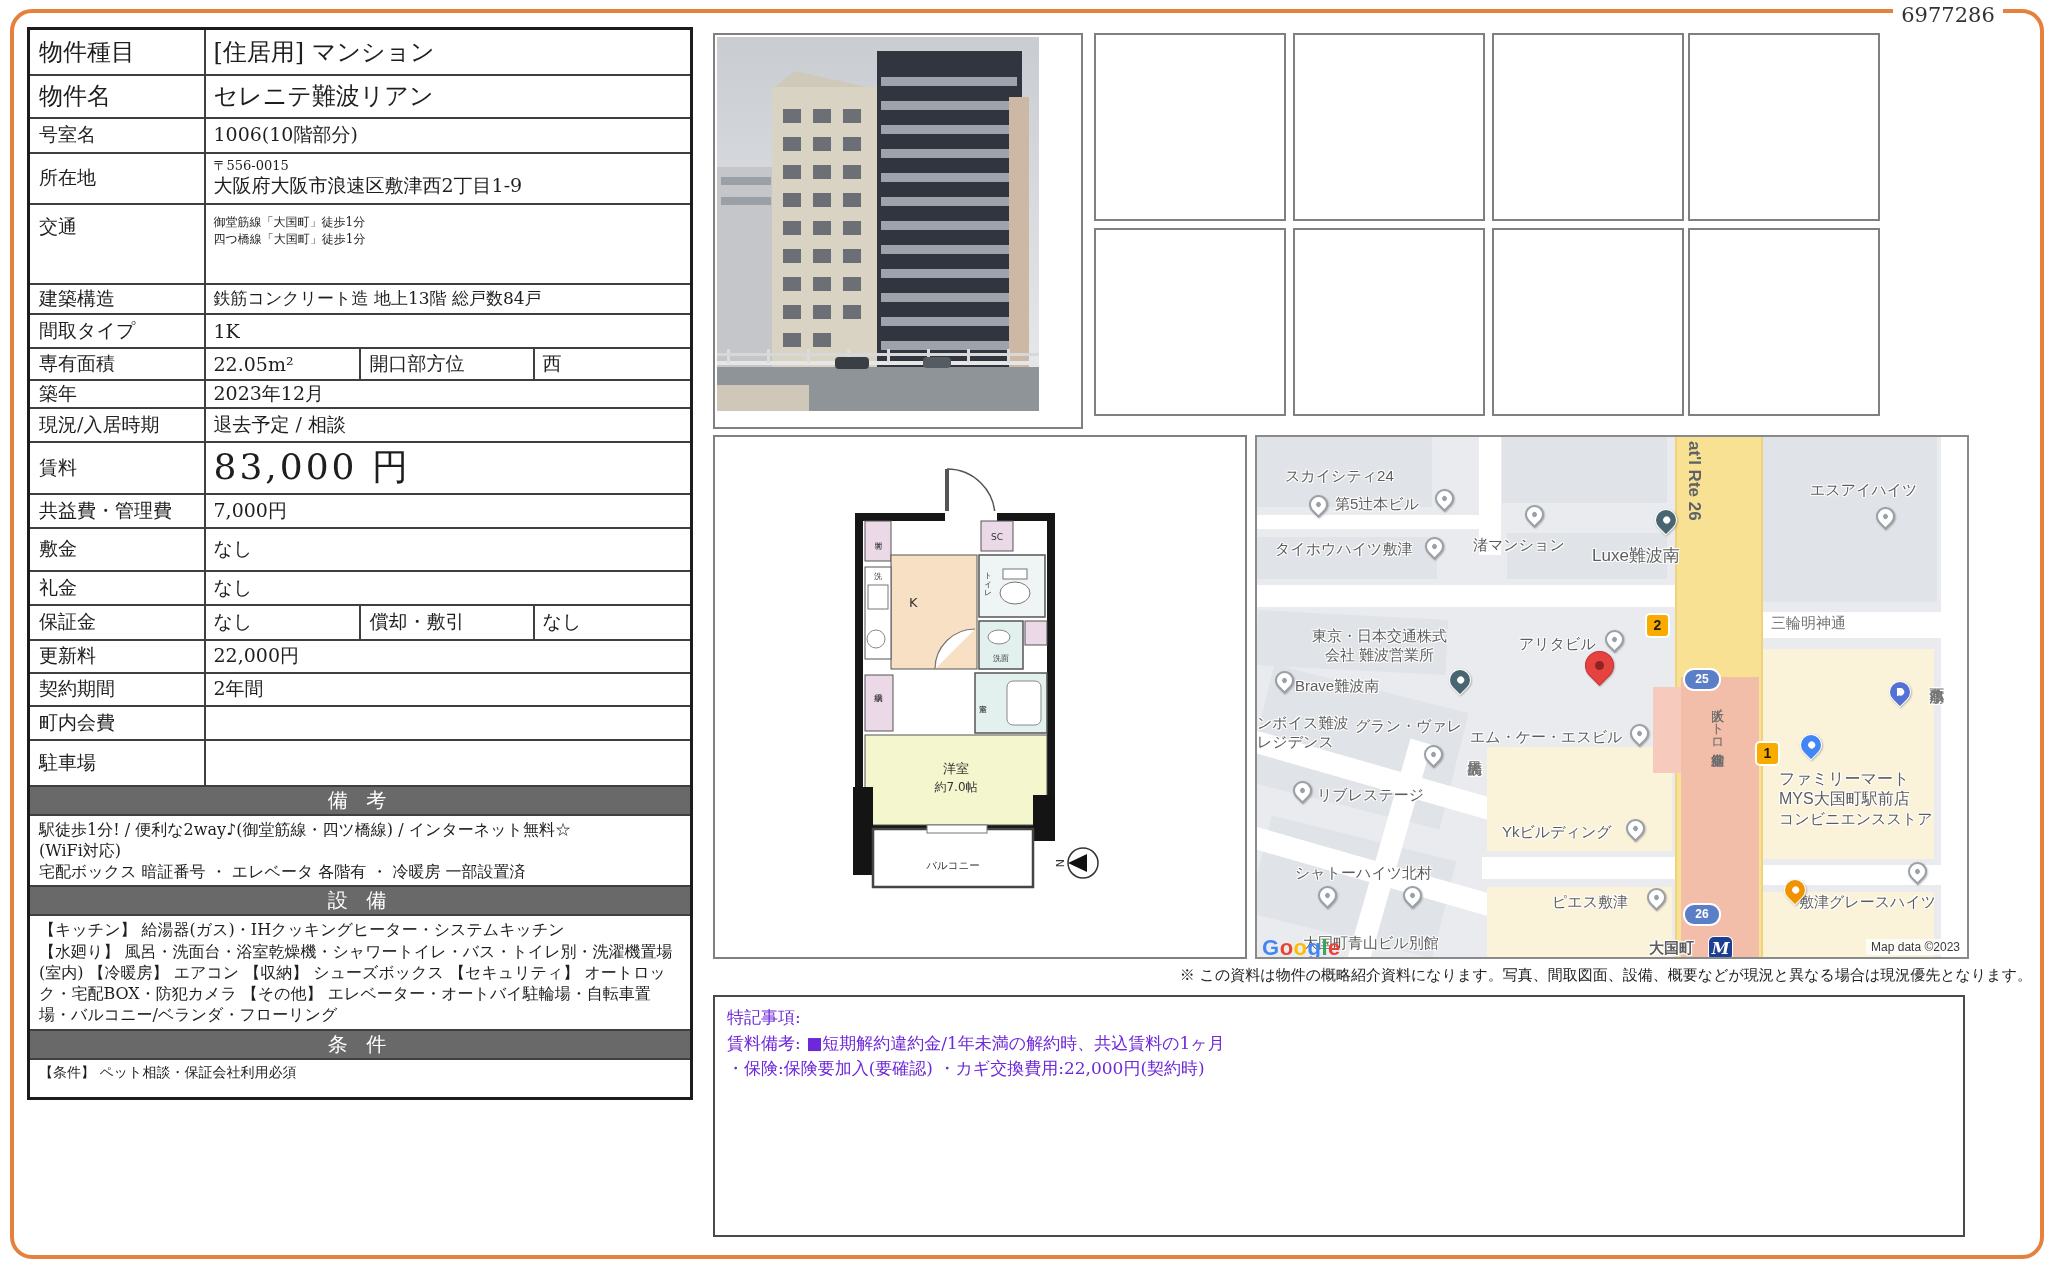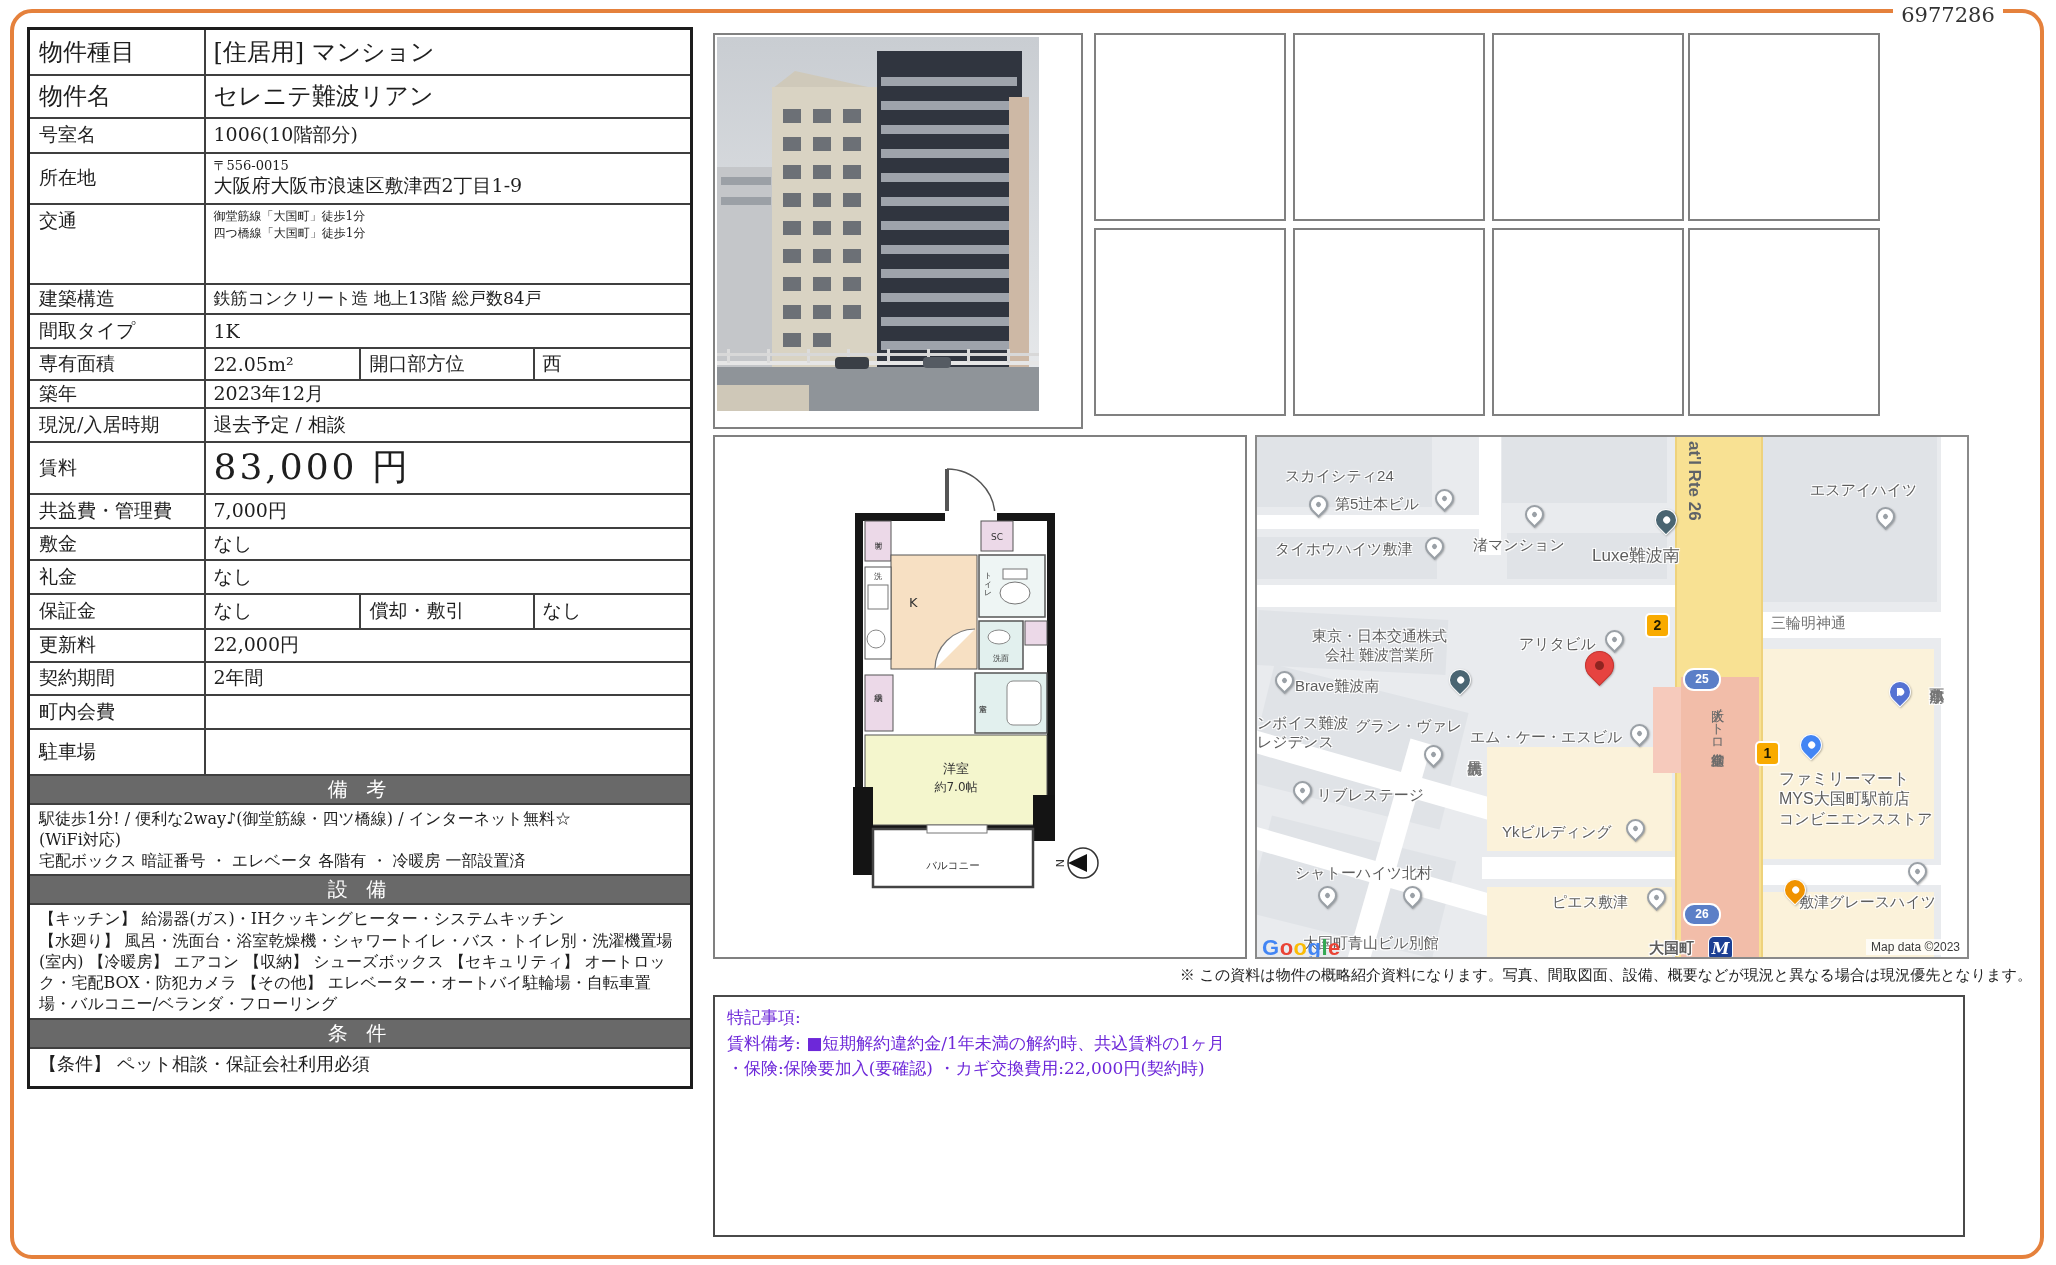--- a/index.html
+++ b/index.html
@@ -10,21 +10,21 @@
          border:4px solid #e5813c;border-radius:22px;pointer-events:none;}
   #doc-id{position:absolute;left:1893px;top:0px;width:110px;height:30px;background:#fff;
           font-size:21px;text-align:center;line-height:30px;z-index:5;color:#333;}
 
   
   #spec{position:absolute;left:27px;top:27px;border-collapse:collapse;table-layout:fixed;
         width:663px;border:3px solid #1c1c1c;}
   #spec td{border:2px solid #3f3f3f;padding:0 8px;overflow:hidden;font-size:19px;color:#1e1e1e;}
   #spec td.lb{padding-left:9px;}
   #spec .big{font-size:24px;}
-  #spec .vtop{vertical-align:top;padding-top:3px;}
+  #spec .vtop{vertical-align:top;padding-top:9px;}
   #spec .band{background:#696969;color:#fff;text-align:center;font-size:20px;letter-spacing:6px;padding:0;}
   #spec .blk{font-size:16px;line-height:1.33;padding:3px 9px;vertical-align:top;white-space:pre-line;}
   #spec .rent{font-size:36px;letter-spacing:3px;}
   .postal{font-size:13px;line-height:1.15;display:block;}
   .addr{font-size:19px;display:block;line-height:1.2;}
   .pre{white-space:pre-line;}
 
   
   .gframe{position:absolute;border:2px solid #808080;background:#fff;}
 
@@ -138,21 +138,21 @@
       <td colspan="3">退去予定 / 相談</td>
     </tr>
     <tr style="height:52px">
       <td class="lb">賃料</td>
       <td colspan="3" class="rent">83,000 円</td>
     </tr>
     <tr style="height:34px">
       <td class="lb">共益費・管理費</td>
       <td colspan="3">7,000円</td>
     </tr>
-    <tr style="height:32px">
+    <tr style="height:43px">
       <td class="lb">敷金</td>
       <td colspan="3">なし</td>
     </tr>
     <tr style="height:34px">
       <td class="lb">礼金</td>
       <td colspan="3">なし</td>
     </tr>
     <tr style="height:35px">
       <td class="lb">保証金</td>
       <td>なし</td>
@@ -187,21 +187,21 @@
       <td colspan="4" class="band">設 備</td>
     </tr>
     <tr style="height:115px">
       <td colspan="4" class="blk">【キッチン】 給湯器(ガス)・IHクッキングヒーター・システムキッチン
 【水廻り】 風呂・洗面台・浴室乾燥機・シャワートイレ・バス・トイレ別・洗濯機置場(室内) 【冷暖房】 エアコン 【収納】 シューズボックス 【セキュリティ】 オートロック・宅配BOX・防犯カメラ 【その他】 エレベーター・オートバイ駐輪場・自転車置場・バルコニー/ベランダ・フローリング</td>
     </tr>
     <tr style="height:28px">
       <td colspan="4" class="band">条 件</td>
     </tr>
     <tr style="height:39px">
-      <td colspan="4" class="blk" style="font-size:18px">【条件】 ペット相談・保証会社利用必須</td>
+      <td colspan="4" class="blk" style="font-size:14px">【条件】 ペット相談・保証会社利用必須</td>
     </tr>
   </tbody>
     </table>
 
   <div class="gframe" style="left:713px;top:33px;width:366px;height:392px;">
     <svg width="322" height="374" viewBox="0 0 322 374" style="position:absolute;left:2px;top:2px">
       <defs>
         <linearGradient id="sky" x1="0" y1="0" x2="0" y2="1">
           <stop offset="0" stop-color="#c9cdd2"></stop>
             <stop offset="1" stop-color="#e9ebed"></stop>

